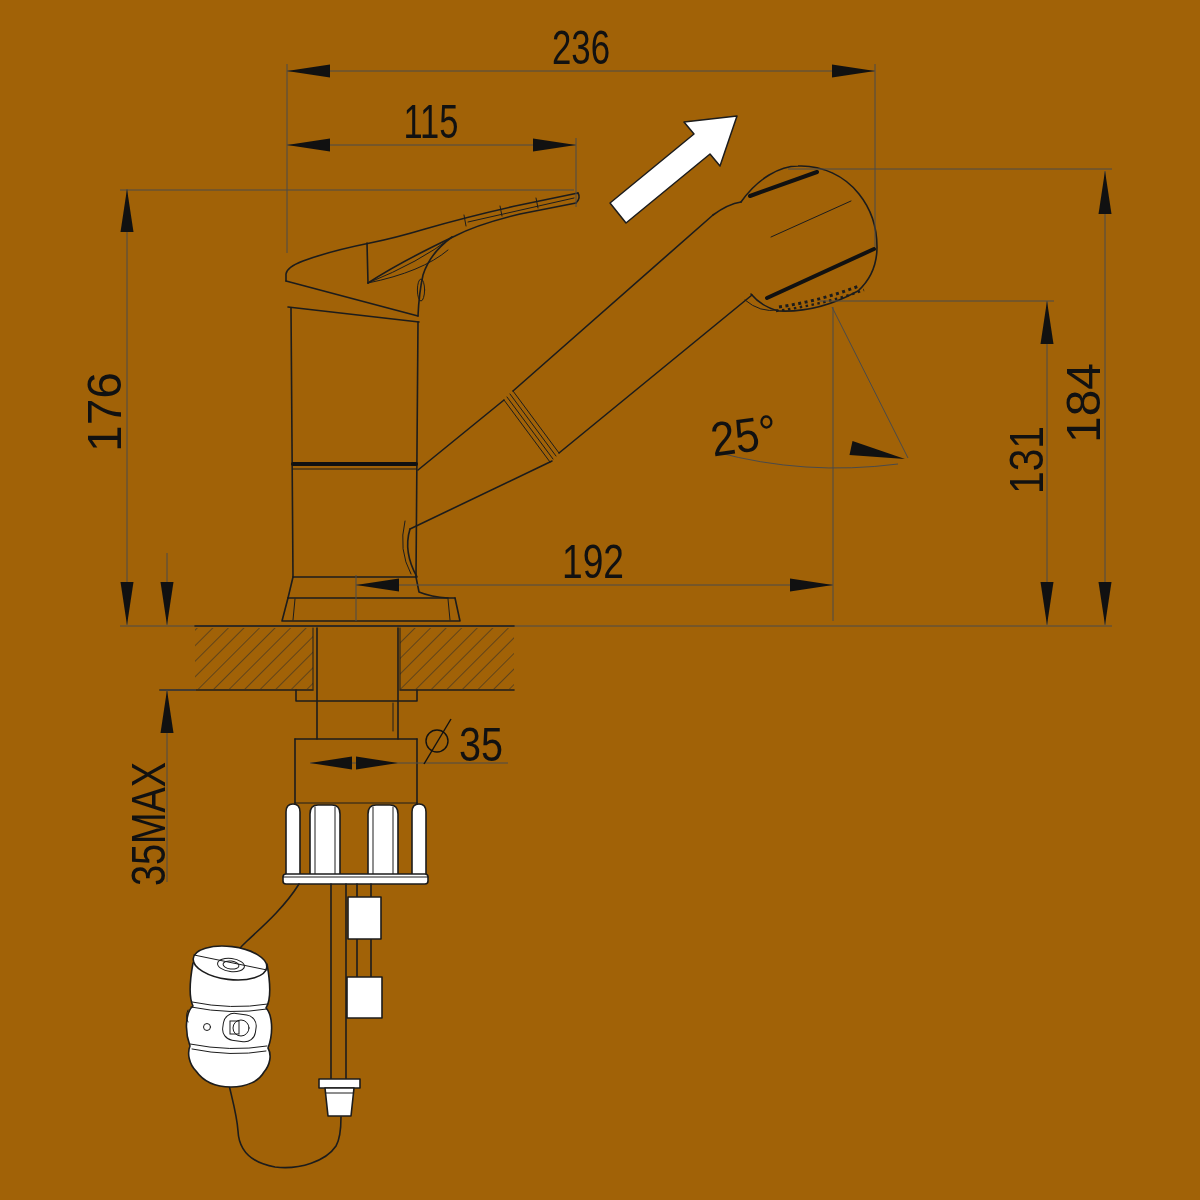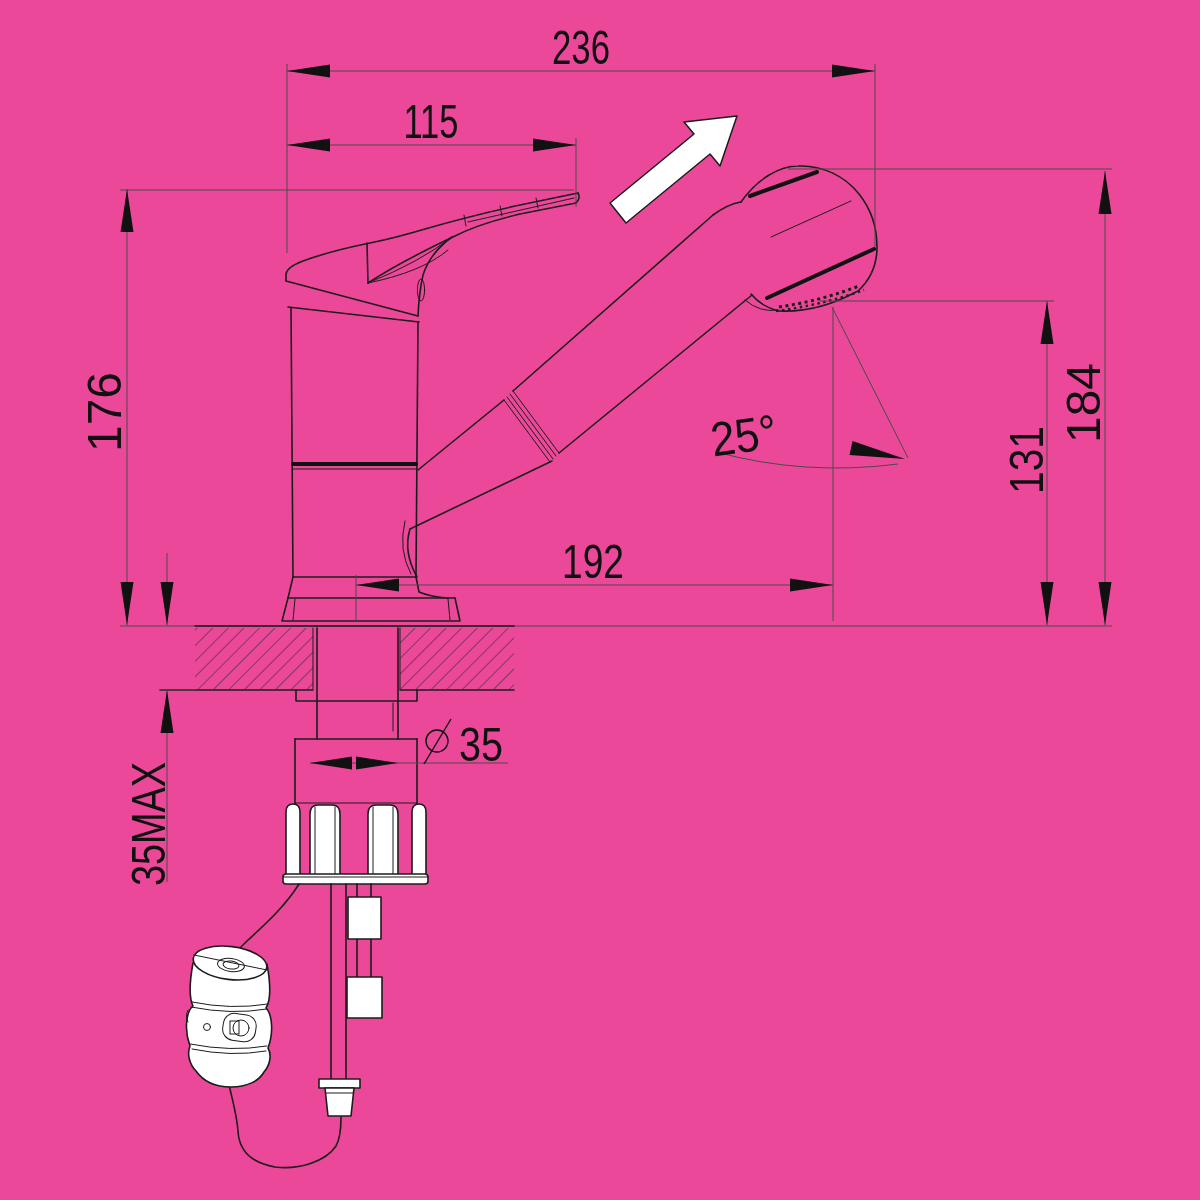--- a/index.html
+++ b/index.html
@@ -1,16 +1,16 @@
 <!DOCTYPE html>
 <html><head>
 <meta charset="utf-8">
 <style>
   html,body{margin:0;padding:0;background:#ffffff;}
-  .stage{width:1200px;height:1200px;background:#ec4899;position:relative;overflow:hidden;
+  .stage{width:1200px;height:1200px;background:#a16207;position:relative;overflow:hidden;
          font-family:"Liberation Sans", sans-serif;}
   svg{display:block;}
   text{font-family:"Liberation Sans","DejaVu Sans",sans-serif;fill:#111;}
   .obj{stroke:#1c1c1c;fill:none;stroke-width:1.6;stroke-linecap:round;stroke-linejoin:round;}
   .objthin{stroke:#1c1c1c;fill:none;stroke-width:1;stroke-linecap:round;}
   .objbold{stroke:#111;fill:none;stroke-width:4;stroke-linecap:round;}
   .white{fill:#ffffff;}
   .dim{stroke:#4a4a4a;fill:none;stroke-width:1;}
   .arr{fill:#111;stroke:none;}
   .dimtext{font-size:48px;}

